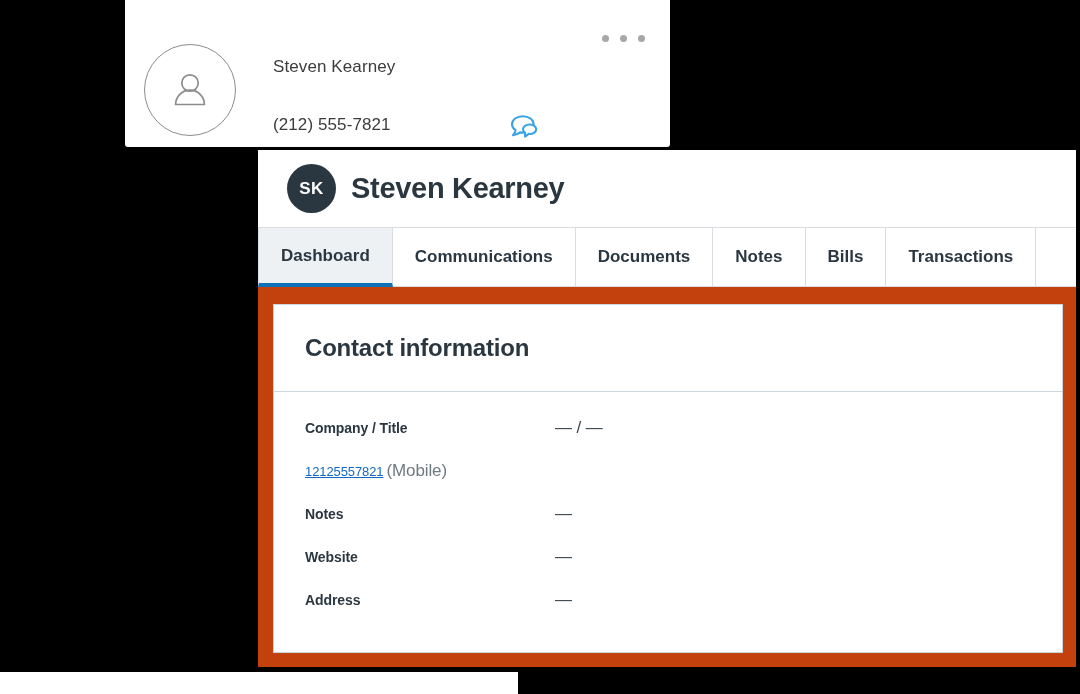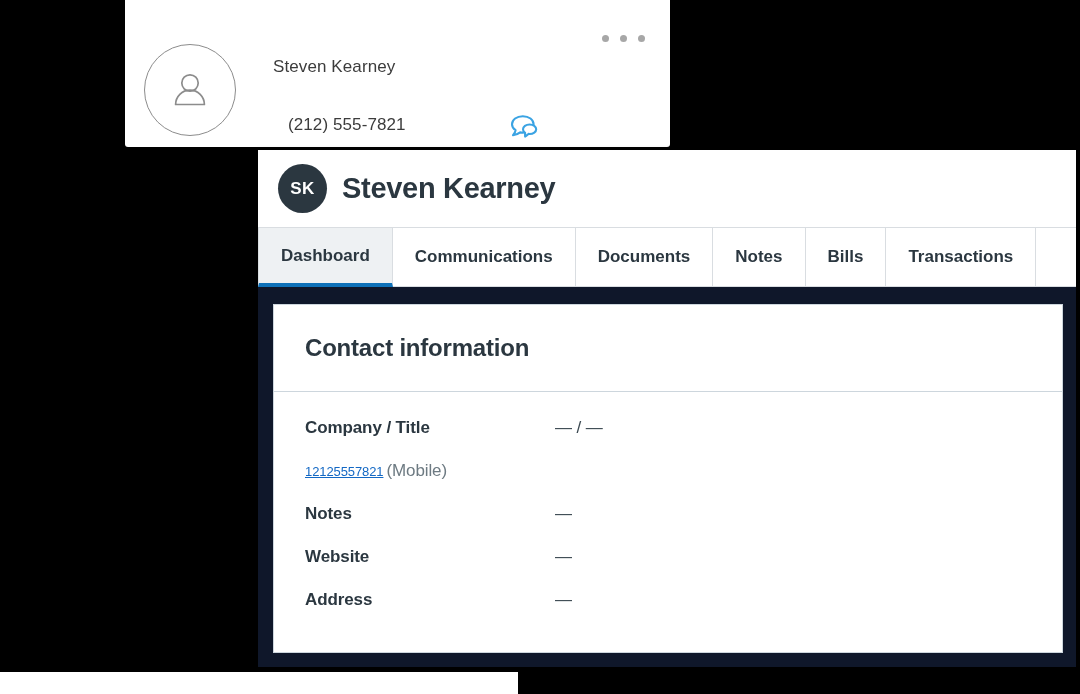--- a/index.html
+++ b/index.html
@@ -68,21 +68,20 @@
   }
   .back-phone {
     position: absolute;
     left: 148px;
     top: 155px;
     font-size: 17px;
     color: #3c3c3c;
     letter-spacing: 0.1px;
     font-weight: 400;
     white-space: nowrap;
-    margin-left: 15px;
   }
   .chat-icon {
     position: absolute;
     left: 385px;
     top: 154px;
     width: 30px;
     height: 26px;
   }
   .chat-icon svg { display: block; }
 
@@ -110,21 +109,21 @@
     width: 818px;
     height: 508px;
     background: #ffffff;
     box-shadow: 0 0 5px rgba(0,0,0,0.22);
   }
 
   .record-header {
     height: 77px;
     display: flex;
     align-items: center;
-    padding-left: 20px;
+    padding-left: 29px;
     box-sizing: border-box;
   }
   .sk-avatar {
     width: 49px;
     height: 49px;
     border-radius: 50%;
     background: #2b3740;
     color: #ffffff;
     display: flex;
     align-items: center;
@@ -173,21 +172,21 @@
     background: #eef1f3;
     border-bottom: 4px solid #0e71b8;
     margin-bottom: -1px;
     padding-bottom: 0;
   }
 
   
   .panel-wrap {
     padding: 17px 13px 14px 15px;
     box-sizing: border-box;
-    background: #0f172a;
+    background: #c2410c;
     height: 380px;
   }
   .panel {
     border: 1px solid #cdd6dd;
     background: #ffffff;
     height: 100%;
     box-sizing: border-box;
   }
   .panel-head {
     height: 87px;
@@ -208,21 +207,21 @@
     padding: 26px 0 0 31px;
   }
   .info-row {
     display: flex;
     align-items: baseline;
     height: 43px;
   }
   .info-label {
     width: 250px;
     flex: none;
-    font-size: 17px;
+    font-size: 14px;
     font-weight: 700;
     color: #2b3740;
     letter-spacing: -0.1px;
   }
   .info-value {
     font-size: 17px;
     color: #3c4a52;
     letter-spacing: -0.1px;
   }
   .phone-link {

